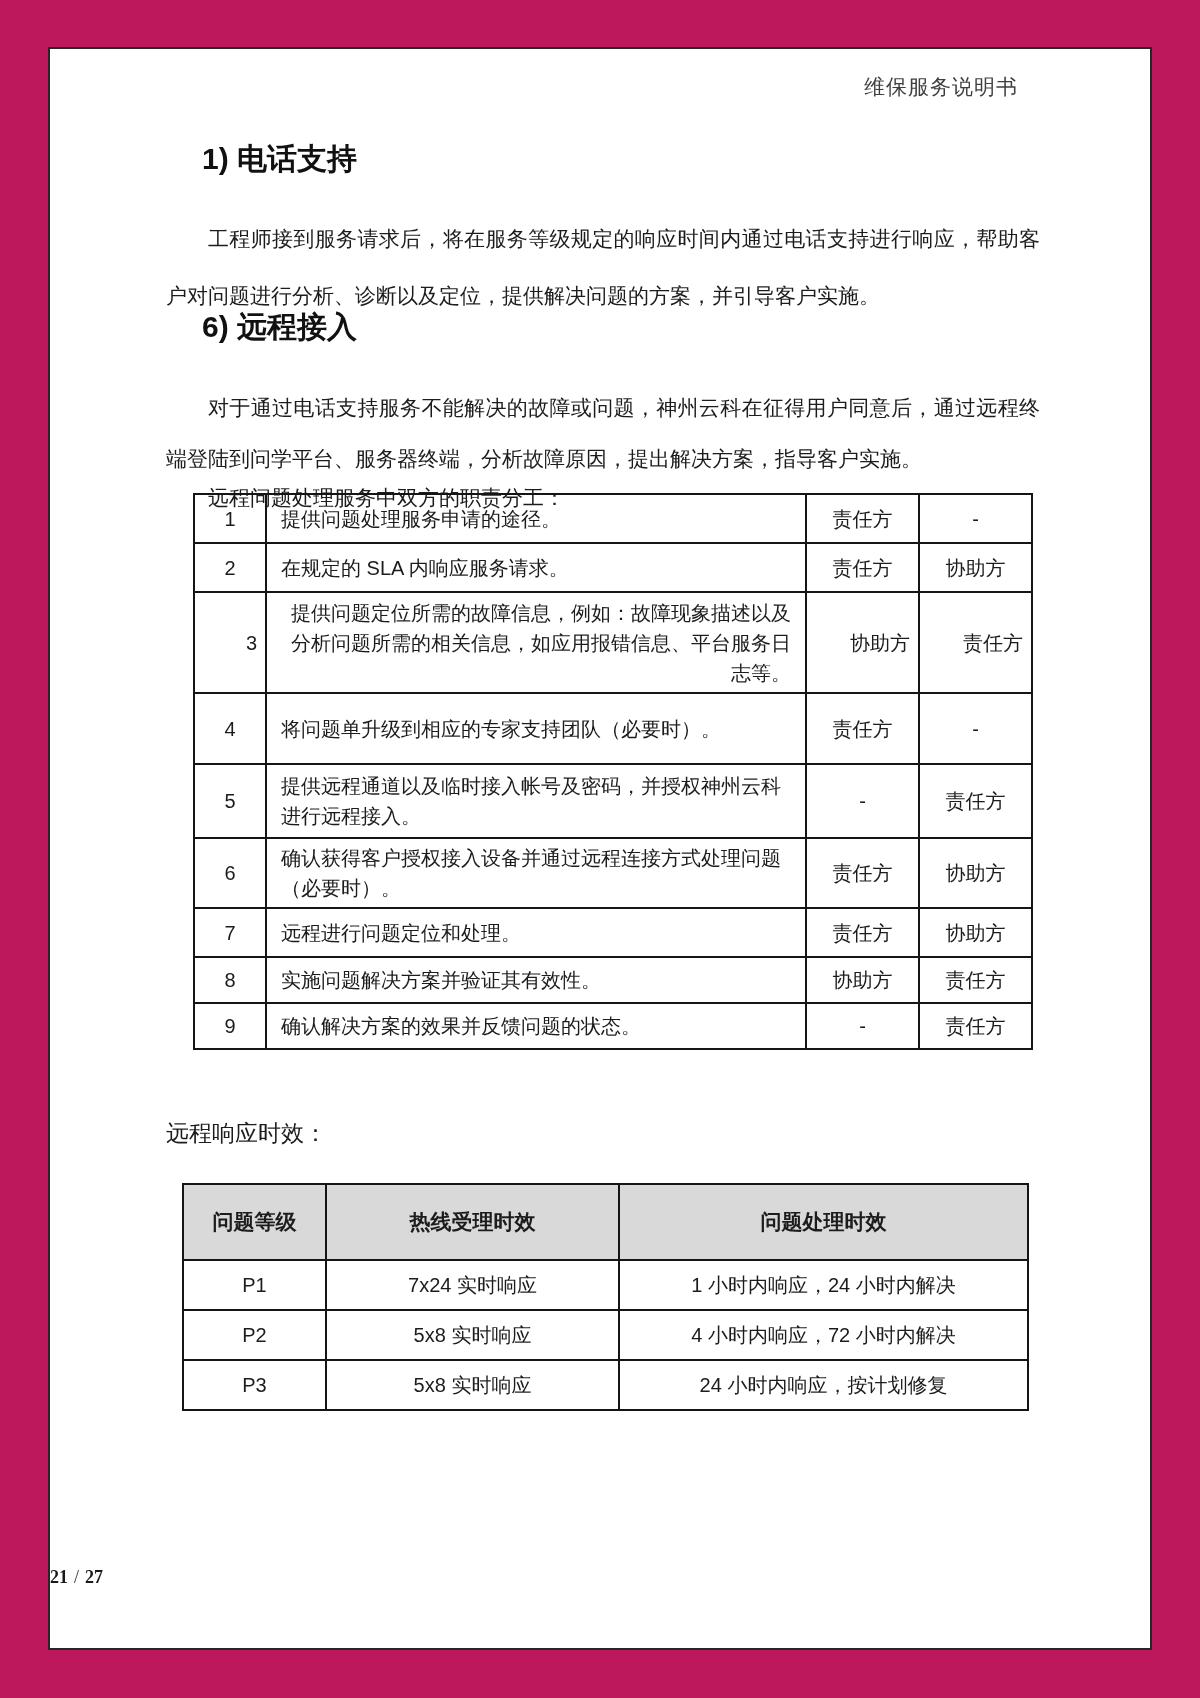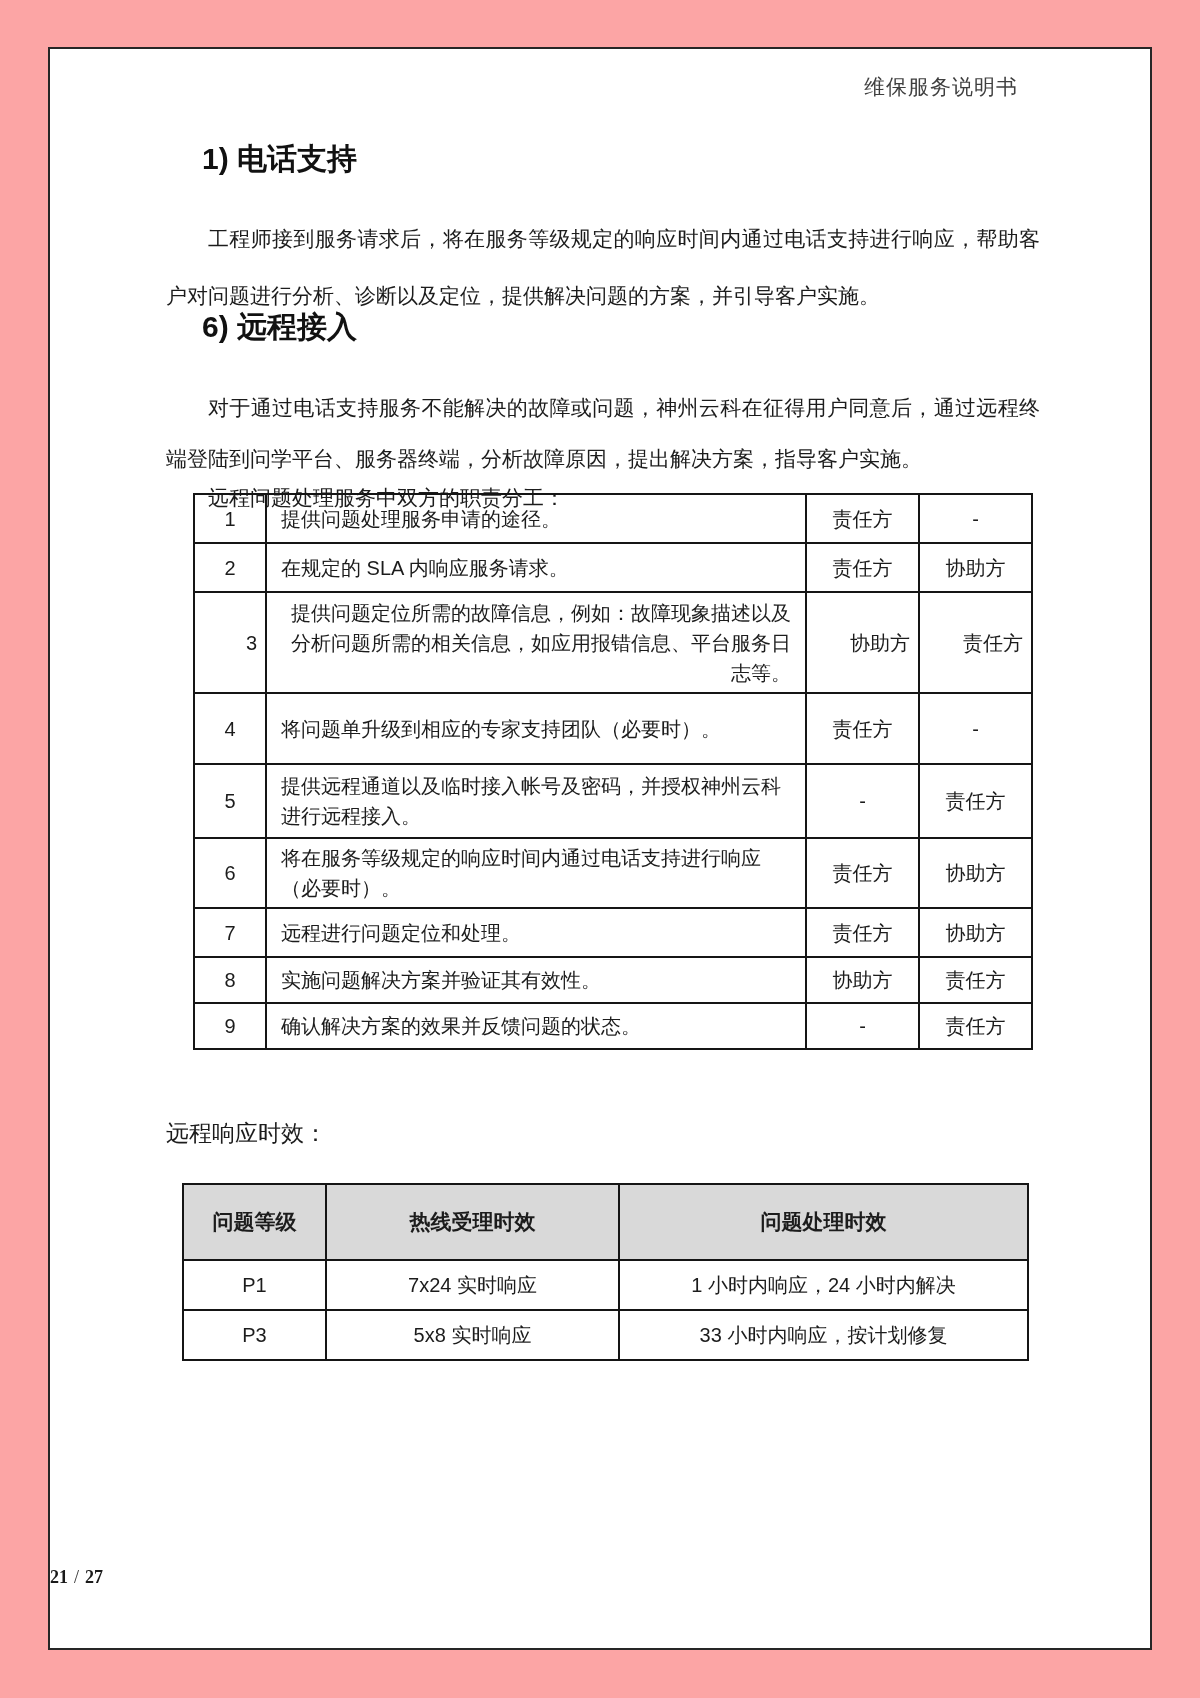--- a/index.html
+++ b/index.html
@@ -6,21 +6,21 @@
     margin: 0;
     padding: 0;
     background: #ffffff;
     font-family: "Liberation Sans", sans-serif;
     color: #1c1c1c;
   }
   .canvas {
     position: relative;
     width: 1200px;
     height: 1698px;
-    background: #fca5a5;
+    background: #be185d;
     overflow: hidden;
   }
   .page-frame {
     position: absolute;
     left: 48px;
     top: 47px;
     width: 1100px;
     height: 1599px;
     border: 2px solid #262626;
     background: #ffffff;
@@ -184,21 +184,21 @@
           <td>-</td>
         </tr>
         <tr class="r5">
           <td>5</td>
           <td class="cell-activity">提供远程通道以及临时接入帐号及密码，并授权神州云科进行远程接入。</td>
           <td>-</td>
           <td>责任方</td>
         </tr>
         <tr class="r6">
           <td>6</td>
-          <td class="cell-activity">将在服务等级规定的响应时间内通过电话支持进行响应（必要时）。</td>
+          <td class="cell-activity">确认获得客户授权接入设备并通过远程连接方式处理问题（必要时）。</td>
           <td>责任方</td>
           <td>协助方</td>
         </tr>
         <tr class="r7">
           <td>7</td>
           <td class="cell-activity">远程进行问题定位和处理。</td>
           <td>责任方</td>
           <td>协助方</td>
         </tr>
         <tr class="r8">
@@ -229,23 +229,28 @@
           <th>问题等级</th>
           <th>热线受理时效</th>
           <th>问题处理时效</th>
         </tr>
         <tr class="dr">
           <td>P1</td>
           <td>7x24 实时响应</td>
           <td>1 小时内响应，24 小时内解决</td>
         </tr>
         <tr class="dr">
+          <td>P2</td>
+          <td>5x8 实时响应</td>
+          <td>4 小时内响应，72 小时内解决</td>
+        </tr>
+        <tr class="dr">
           <td>P3</td>
           <td>5x8 实时响应</td>
-          <td>33 小时内响应，按计划修复</td>
+          <td>24 小时内响应，按计划修复</td>
         </tr>
       </tbody>
     </table>
 
     <div class="page-footer">
       <span class="num">21</span><span class="sep">/</span><span class="num">27</span>
     </div>
 
   </div>
 </div>

